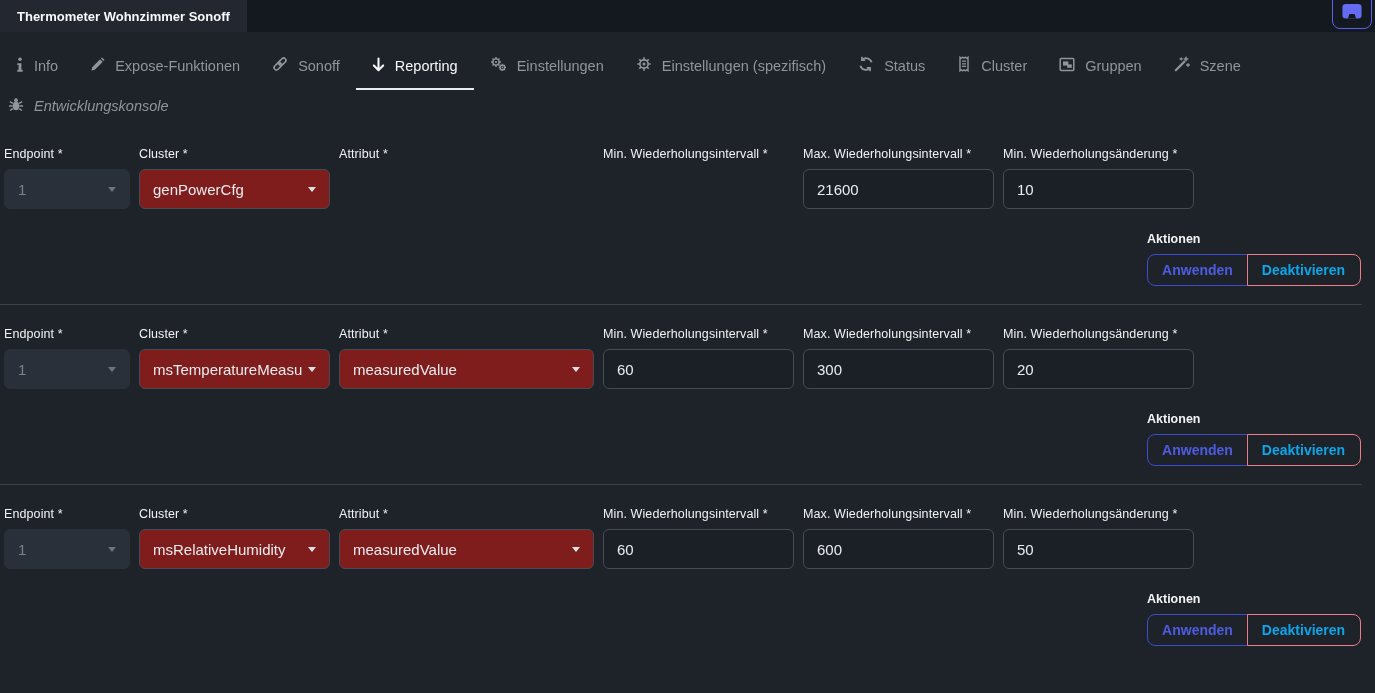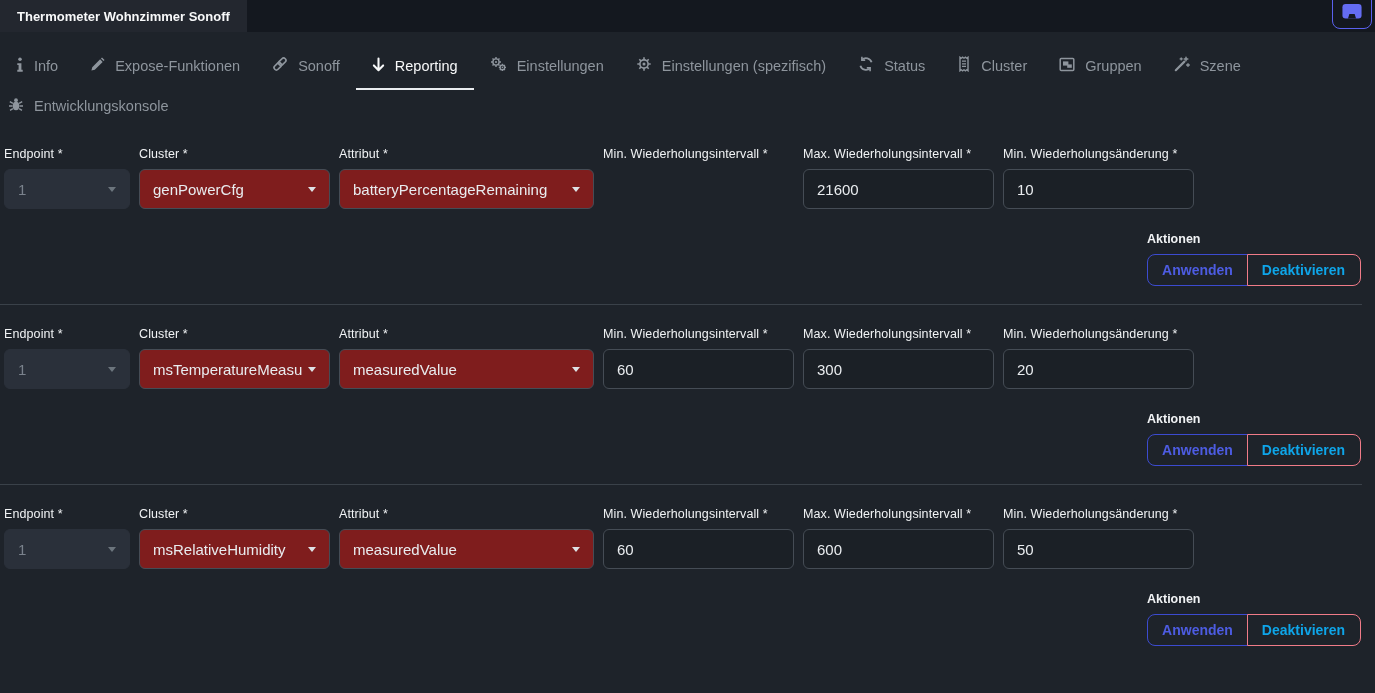--- a/index.html
+++ b/index.html
@@ -220,21 +220,21 @@
         <path d="M12 1.2 v3.6 M10.2 3 h3.6" stroke-width="1.5"></path>
         <path d="M14 7.6 v2.8 M12.6 9 h2.8" stroke-width="1.3"></path>
         <path d="M7.2 1.8 v2.2 M6.1 2.9 h2.2" stroke-width="1.2"></path>
       </svg>
     </span>
     <span>Szene</span>
   </div>
 
   <div class="break"></div>
 
-  <div class="tab" style="padding-left:8px; padding-top:6px; padding-bottom:10px;">
+  <div class="tab" style="padding-left:8px; padding-top:6px; padding-bottom:10px;font-style:italic;">
     <span>
       <svg width="16" height="16" viewBox="0 0 16 16" fill="currentColor">
         <circle cx="8" cy="4.2" r="1.9"></circle>
         <ellipse cx="8" cy="10" rx="3.3" ry="4.2"></ellipse>
         <path d="M4.9 7.4 L1.8 5.6 M4.5 10 H1 M4.9 12.6 L2 14.4 M11.1 7.4 L14.2 5.6 M11.5 10 H15 M11.1 12.6 L14 14.4" stroke="currentColor" stroke-width="1.3" fill="none"></path>
       </svg>
     </span>
     <span>Entwicklungskonsole</span>
   </div>
 </nav>
@@ -252,24 +252,20 @@
       </div>
       <div class="field f-cluster">
         <label>Cluster *</label>
         <div class="select">
           <span class="val">genPowerCfg</span>
           <span class="caret"></span>
         </div>
       </div>
       <div class="field f-attr">
         <label>Attribut *</label>
-        <div class="select">
-          <span class="val">batteryPercentageRemaining</span>
-          <span class="caret"></span>
-        </div>
       </div>
       <div class="field f-min">
         <label>Min. Wiederholungsintervall *</label>
       </div>
       <div class="field f-max">
         <label>Max. Wiederholungsintervall *</label>
         <input class="txt" type="text" value="21600" style="">
       </div>
       <div class="field f-chg">
         <label>Min. Wiederholungsänderung *</label>

